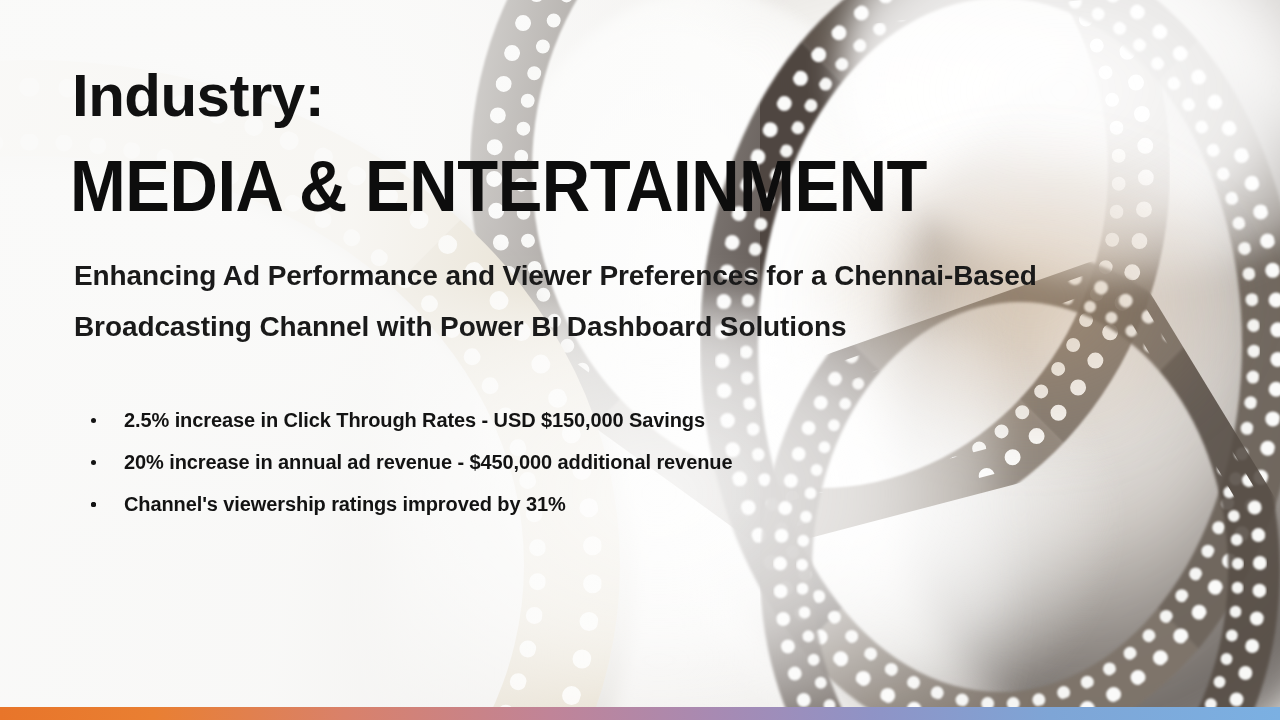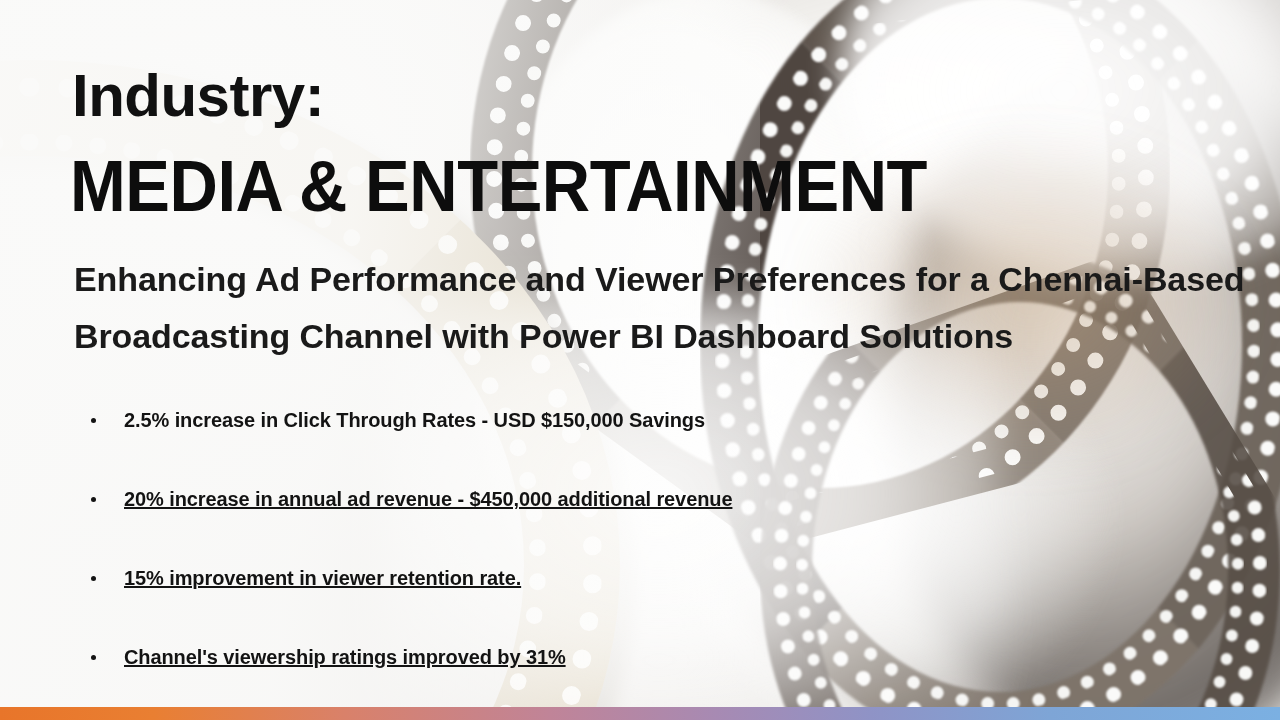--- a/index.html
+++ b/index.html
@@ -296,21 +296,21 @@
     white-space: nowrap;
     transform: scaleX(0.93);
     transform-origin: left center;
   }
 
   .subtitle {
     position: absolute;
     left: 74px;
     top: 262px;
     width: 1110px;
-    font-size: 34px;
+    font-size: 28px;
     font-weight: 700;
     color: #1a1a1a;
     line-height: 1.0;
     letter-spacing: -0.1px;
   }
   .subtitle-line { display: block; white-space: nowrap; }
   .subtitle-line + .subtitle-line { margin-top: 23px; }
 
   .bullets {
     position: absolute;
@@ -322,21 +322,21 @@
   .bullets li {
     position: relative;
     padding-left: 36px;
     font-size: 20px;
     font-weight: 700;
     color: #131313;
     letter-spacing: -0.1px;
     line-height: 1.0;
     white-space: nowrap;
   }
-  .bullets li + li { margin-top: 59px; text-decoration: underline; }
+  .bullets li + li { margin-top: 22px; }
   .bullets li .dot {
     position: absolute;
     left: 3px;
     top: 8px;
     width: 5px;
     height: 5px;
     border-radius: 50%;
     background: #131313;
   }
 
@@ -411,21 +411,20 @@
       <li>
         <span class="dot"></span>
         <span>2.5% increase in Click Through Rates - USD $150,000 Savings</span>
       </li>
       <li>
         <span class="dot"></span>
         <span>20% increase in annual ad revenue - $450,000 additional revenue</span>
       </li>
       <li>
         <span class="dot"></span>
-        <span>15% improvement in viewer retention rate.</span>
       </li>
       <li>
         <span class="dot"></span>
         <span>Channel's viewership ratings improved by 31%</span>
       </li>
     </ul>
 
   </div>
 
   <div class="accent-bar"></div>

